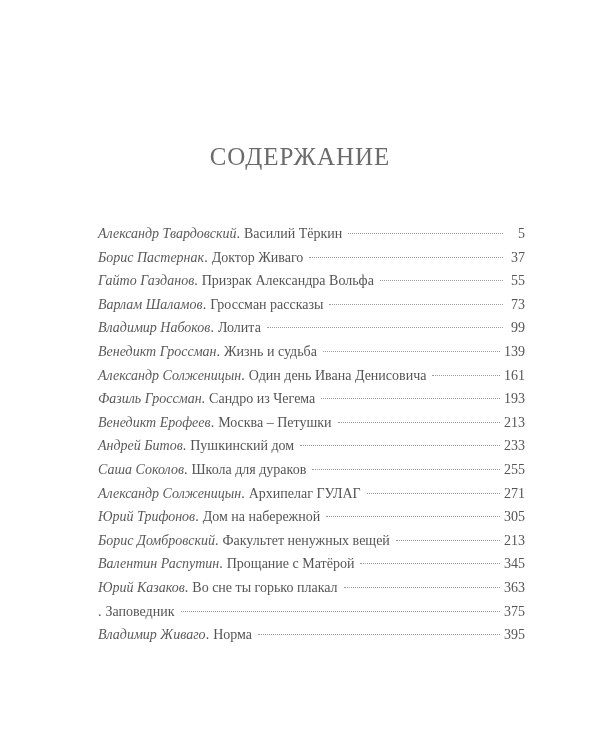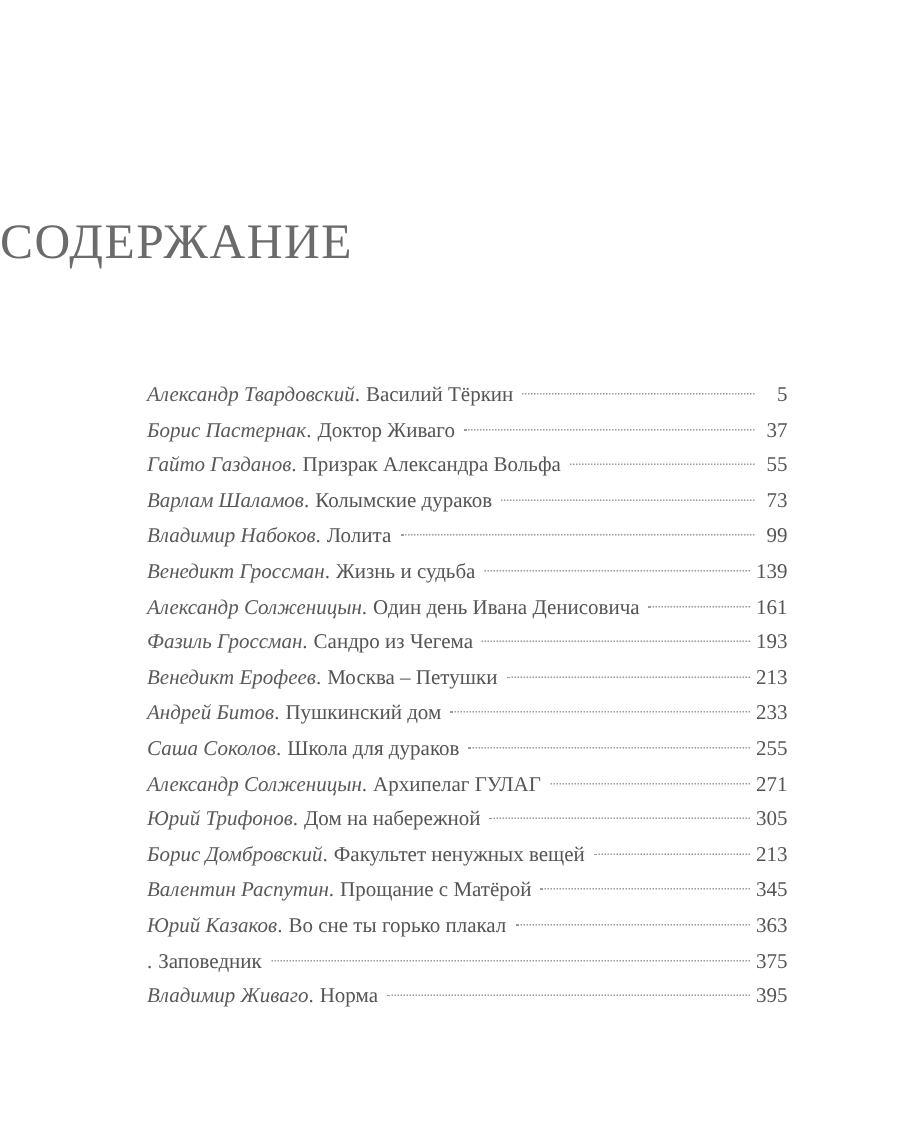--- a/index.html
+++ b/index.html
@@ -9,44 +9,45 @@
     font-family: "Liberation Serif", "DejaVu Serif", serif;
     color: #555555;
     position: relative;
     overflow: hidden;
   }
   .page { position: absolute; left: 0; top: 0; width: 600px; height: 750px; }
   .title {
     position: absolute;
     left: 0; width: 600px;
     top: 120px;
-    font-size: 33px;
+    text-align: center;
+    font-size: 25px;
     letter-spacing: 1px;
     color: #6b6b6b;
     font-weight: normal;
     line-height: 40px;
   }
   .toc {
     position: absolute;
     left: 98px;
     width: 427px;
-    top: 238px;
+    top: 224px;
   }
   .toc-row {
     display: flex;
     align-items: baseline;
     height: 23.6px;
     font-size: 14px;
     line-height: 20px;
     color: #555555;
     white-space: nowrap;
   }
   .author { font-style: italic; color: #5a5a5a; }
   .sep { margin-right: 4px; }
-  .work { color: #555555; margin-top: 16px; }
+  .work { color: #555555; }
   .leader {
     flex: 1;
     margin: 0 4px 0 6px;
     border-bottom: 1.5px dotted #9a9a9a;
     transform: translateY(-4px);
     min-width: 10px;
   }
   .page-num {
     min-width: 18px;
     text-align: right;
@@ -77,21 +78,21 @@
     <div class="toc-row">
         <span class="author">Гайто Газданов</span>
         <span class="sep">.</span>
         <span class="work">Призрак Александра Вольфа</span>
         <span class="leader"></span>
         <span class="page-num">55</span>
       </div>
     <div class="toc-row">
         <span class="author">Варлам Шаламов</span>
         <span class="sep">.</span>
-        <span class="work">Колымские дураков</span>
+        <span class="work">Гроссман рассказы</span>
         <span class="leader"></span>
         <span class="page-num">73</span>
       </div>
     <div class="toc-row">
         <span class="author">Владимир Набоков</span>
         <span class="sep">.</span>
         <span class="work">Лолита</span>
         <span class="leader"></span>
         <span class="page-num">99</span>
       </div>

